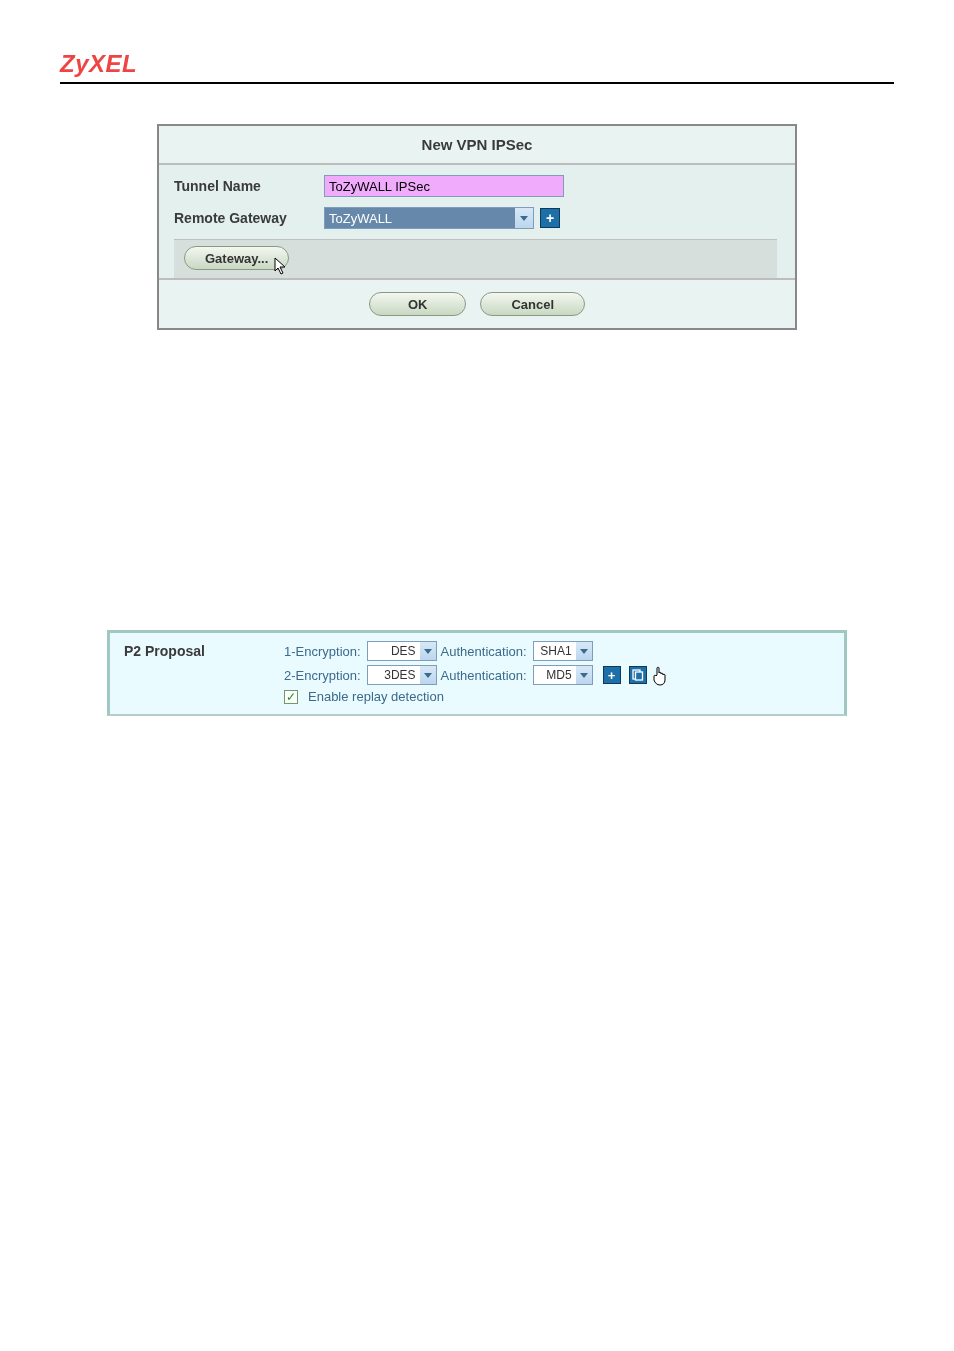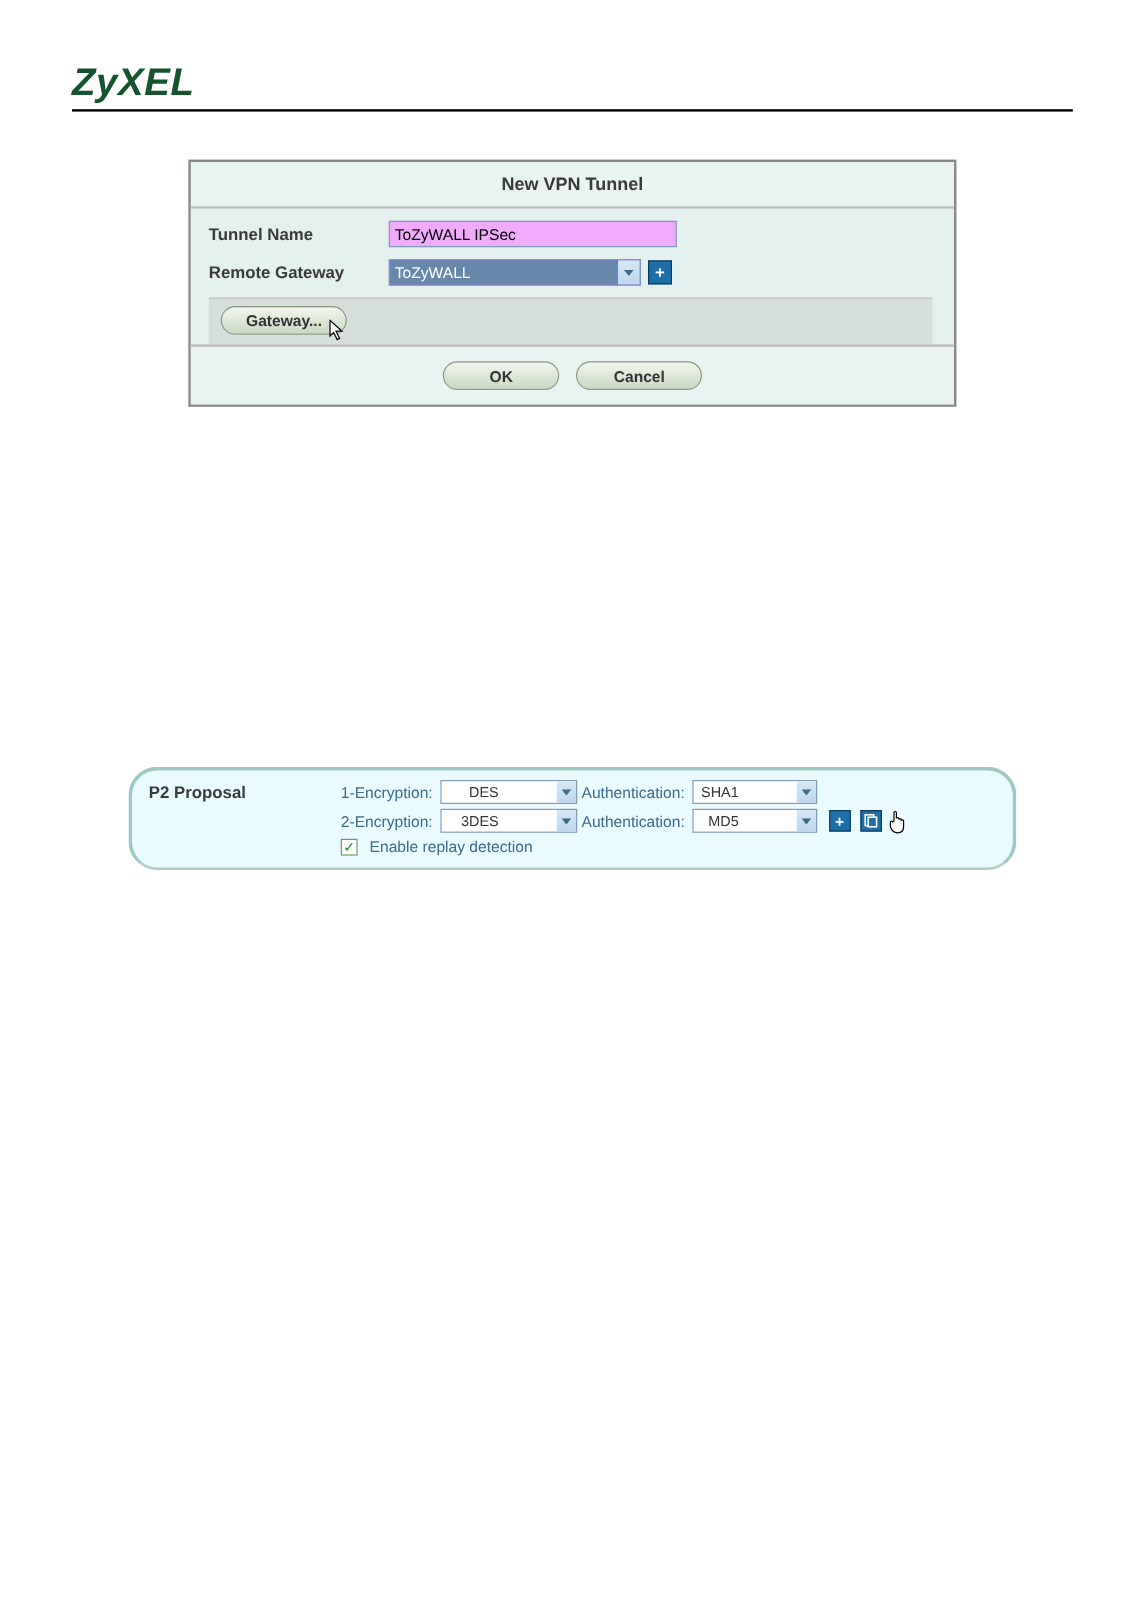--- a/index.html
+++ b/index.html
@@ -11,23 +11,23 @@
     }
     .logo-row {
       border-bottom: 2px solid #000;
       padding-bottom: 4px;
       margin-bottom: 40px;
     }
     .logo {
       font-family: Arial Black, Arial, sans-serif;
       font-weight: 900;
       font-style: italic;
-      font-size: 32px;
+      font-size: 24px;
       letter-spacing: 0.5px;
-      color: #14532d;
+      color: #ef4444;
     }
     .panel1 {
       width: 640px;
       margin: 0 auto 300px auto;
       border: 2px solid #888;
       background: #e9f4f2;
     }
     .panel1-header {
       text-align: center;
       padding: 10px 0;
@@ -159,21 +159,20 @@
       width: 740px;
       margin: 0 auto;
       border-top: 3px solid #9ec8c0;
       border-left: 3px solid #9ec8c0;
       border-right: 3px solid #9ec8c0;
       border-bottom: 2px solid #b7cdc8;
       background: #e9fbff;
       padding: 8px 14px 6px 14px;
       display: flex;
       font-size: 13px;
-      border-radius: 24px;
     }
     .panel2-label {
       width: 160px;
       font-weight: bold;
       color: #3a3a3a;
       font-size: 14px;
       padding-top: 2px;
     }
     .panel2-body {
       flex: 1;
@@ -191,21 +190,20 @@
       font-size: 13px;
       margin-right: 2px;
     }
     .p2-select {
       display: inline-flex;
       align-items: center;
       height: 20px;
       border: 1px solid #7f9db9;
       background: #fff;
       font-size: 12px;
-      gap: 44px;
     }
     .p2-select .txt {
       padding: 0 4px;
       min-width: 42px;
       color: #333;
     }
     .p2-select .arr {
       width: 16px;
       height: 100%;
       background: linear-gradient(#d6e8f6,#bcd6ee);
@@ -242,21 +240,21 @@
     }
   </style>
 </head>
 <body>
 
 <div class="logo-row">
   <span class="logo">ZyXEL</span>
 </div>
 
 <div class="panel1">
-  <div class="panel1-header">New VPN Tunnel</div>
+  <div class="panel1-header">New VPN IPSec</div>
   <div class="panel1-body">
     <div class="row">
       <div class="row-label">Tunnel Name</div>
       <input class="text-input" value="ToZyWALL IPSec" style="">
     </div>
     <div class="row">
       <div class="row-label">Remote Gateway</div>
       <div class="select-like">
         <div class="select-body">ToZyWALL</div>
         <div class="select-arrow">

